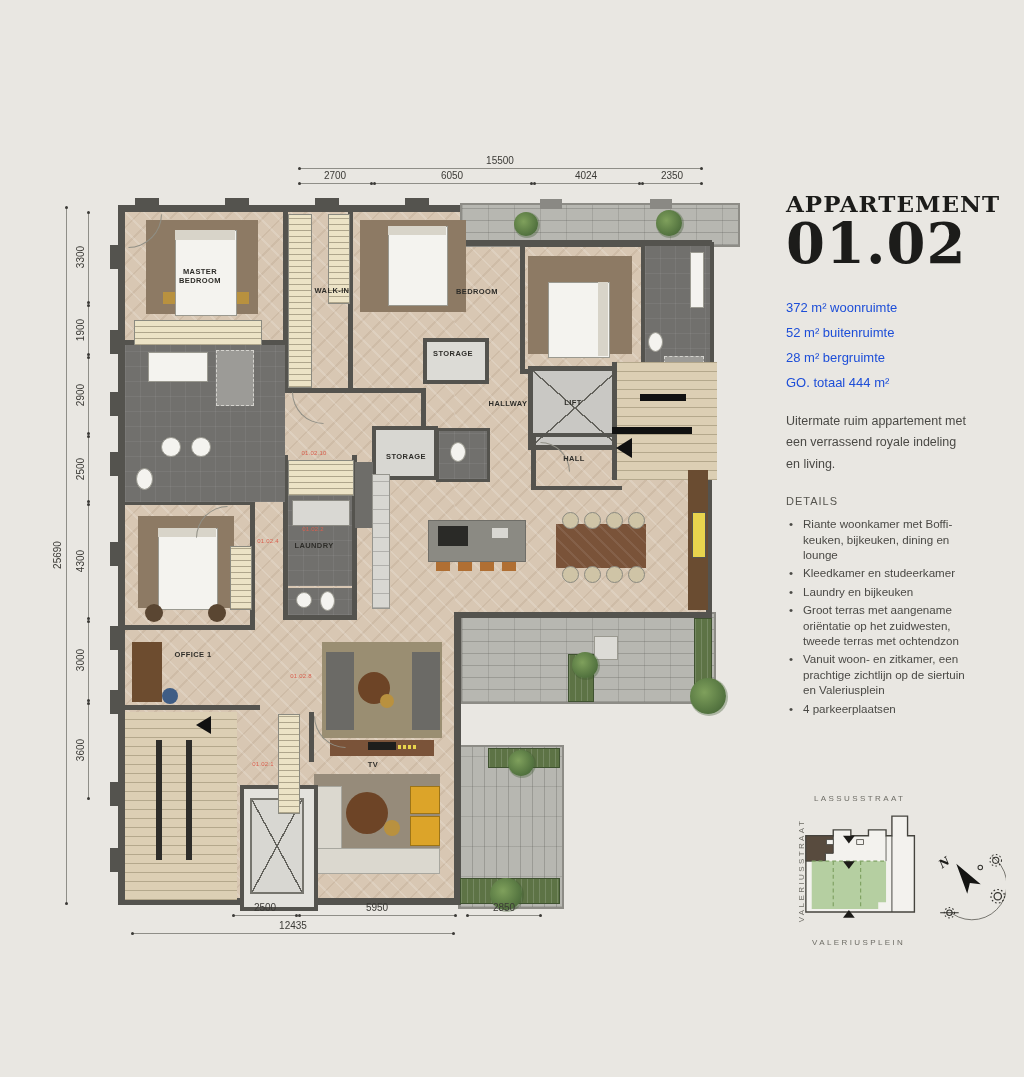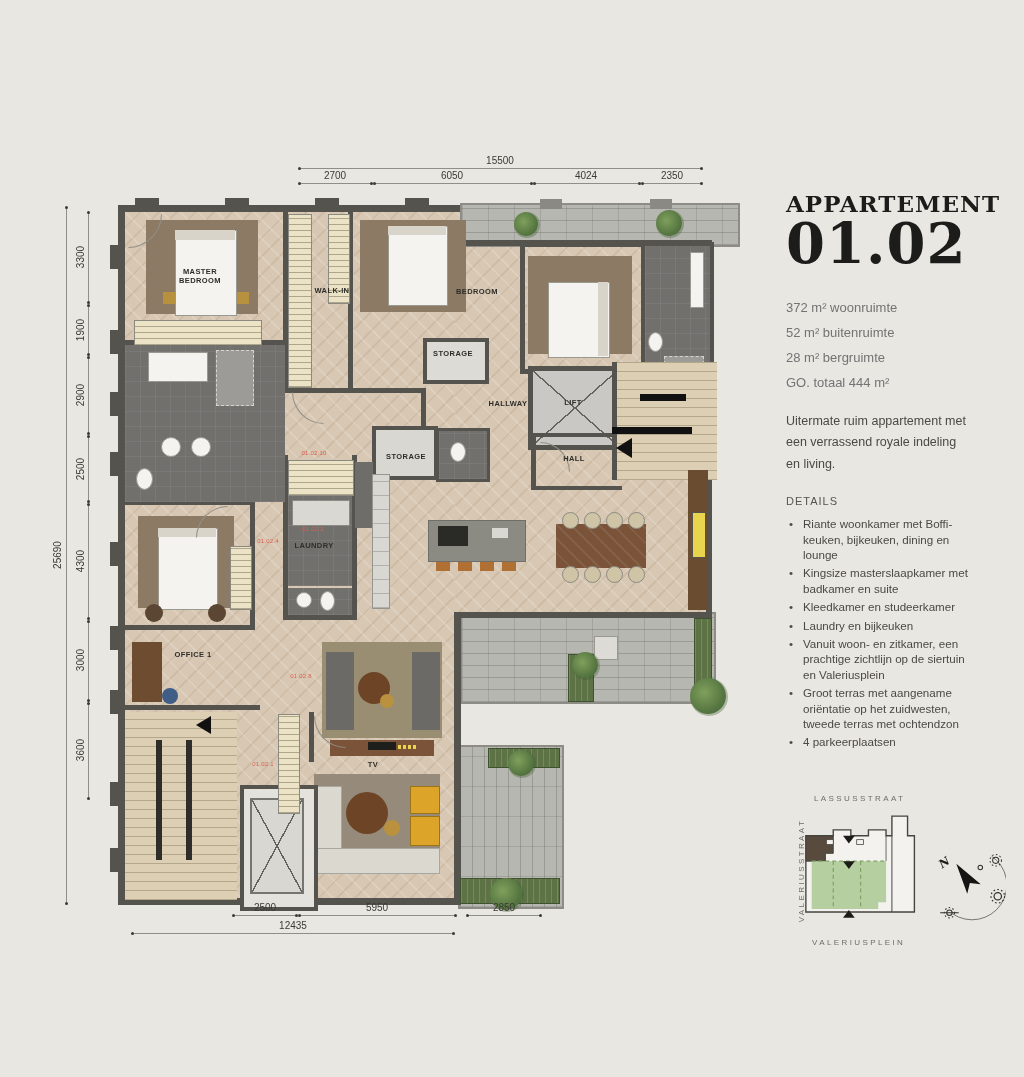--- a/index.html
+++ b/index.html
@@ -46,21 +46,21 @@
   .dim-dot{position:absolute;width:3px;height:3px;border-radius:50%;background:#3b3a36;}
   .dim-label{position:absolute;transform:translate(-50%,-50%);font-size:10px;color:#3b3a36;white-space:nowrap;}
   .dim-label.rot{transform:translate(-50%,-50%) rotate(-90deg);}
   
   #panel{position:absolute;left:786px;top:190px;width:186px;color:#45443f;}
   #panel h1{font-family:"DejaVu Serif", serif;font-weight:bold;font-size:23px;letter-spacing:1px;
     color:#1c1c1a;margin:0;}
   .bignum{font-family:"DejaVu Serif", serif;font-weight:bold;font-size:56px;line-height:.94;
     letter-spacing:1px;color:#1c1c1a;}
   #stats-block{margin-top:30px;}
-  #stats-block p{margin:0 0 10px 0;font-size:13px;color:#737373;}
+  #stats-block p{margin:0 0 10px 0;font-size:13px;color:#1d4ed8;}
   #intro{margin-top:21px;font-size:12.5px;line-height:1.72;color:#4a4945;}
   #details-heading{margin-top:20px;font-size:11px;letter-spacing:1px;color:#55544e;}
   #details-list{list-style:none;margin:9px 0 0 0;padding:0;}
   #details-list li{position:relative;padding-left:17px;margin-bottom:3px;font-size:11.6px;
     line-height:1.33;color:#4a4945;}
   #details-list li::before{content:"\2022";position:absolute;left:3px;top:0;color:#4a4945;}
   
   #map{position:absolute;left:782px;top:788px;width:230px;height:180px;}
   .street{position:absolute;font-size:8px;letter-spacing:2.4px;color:#6e6d66;white-space:nowrap;}
   #street-left{left:-36px;top:78px;transform:rotate(-90deg);transform-origin:center;width:110px;text-align:center;}
@@ -337,25 +337,24 @@
     <div id="stats-block">
         <p>372 m² woonruimte</p>
         <p>52 m² buitenruimte</p>
         <p>28 m² bergruimte</p>
         <p>GO. totaal  444 m²</p>
       </div>
     <div id="intro">Uitermate ruim appartement met een verrassend royale indeling en living.</div>
     <div id="details-heading">DETAILS</div>
     <ul id="details-list">
         <li>Riante woonkamer met Boffi-keuken, bijkeuken, dining en lounge</li>
-        <li>Kingsize masterslaapkamer met badkamer en suite</li>
         <li>Kleedkamer en studeerkamer</li>
         <li>Laundry en bijkeuken</li>
+        <li>Groot terras met aangename oriëntatie op het zuidwesten, tweede terras met ochtendzon</li>
         <li>Vanuit woon- en zitkamer, een prachtige zichtlijn op de siertuin en Valeriusplein</li>
-        <li>Groot terras met aangename oriëntatie op het zuidwesten, tweede terras met ochtendzon</li>
         <li>4 parkeerplaatsen</li>
       </ul>
   </div>
 
   <div id="map">
     <div class="street" style="left:32px;top:6px">LASSUSSTRAAT</div>
     <div class="street" id="street-left">VALERIUSSTRAAT</div>
     <div class="street" style="left:30px;top:150px">VALERIUSPLEIN</div>
 
     <svg viewBox="0 0 135 118" style="position:absolute;left:18px;top:22px;width:132px;height:116px">

